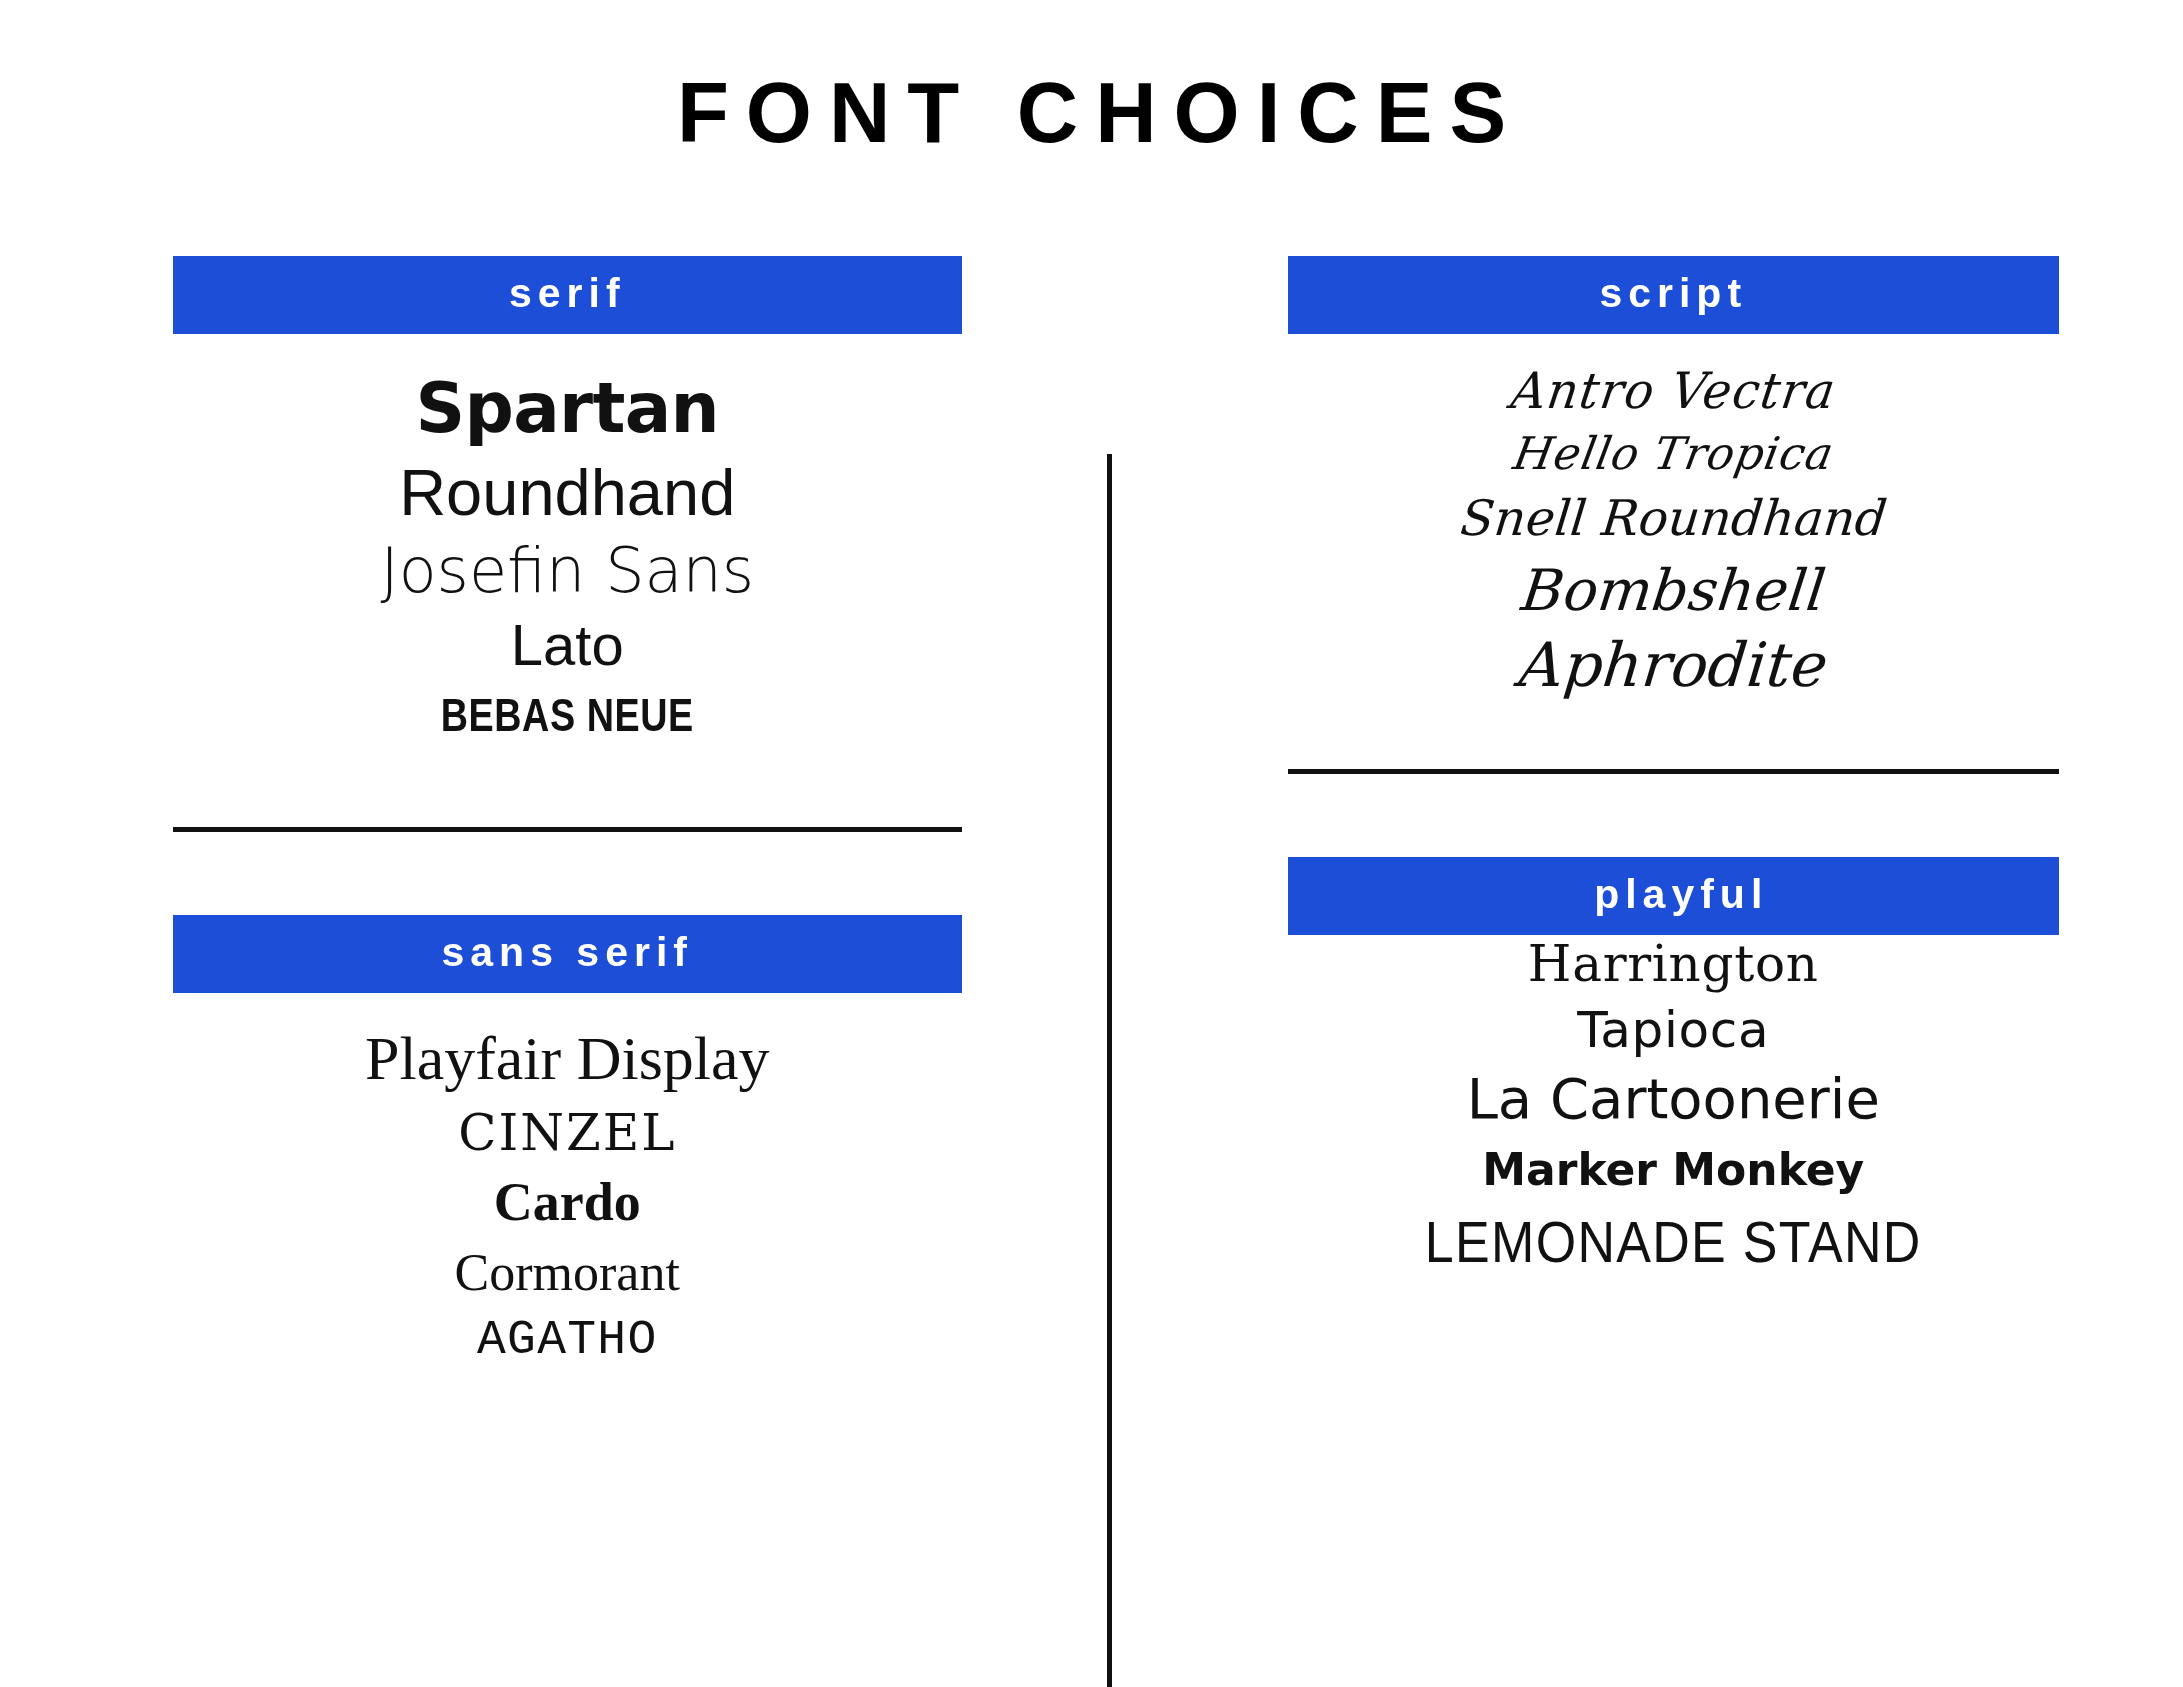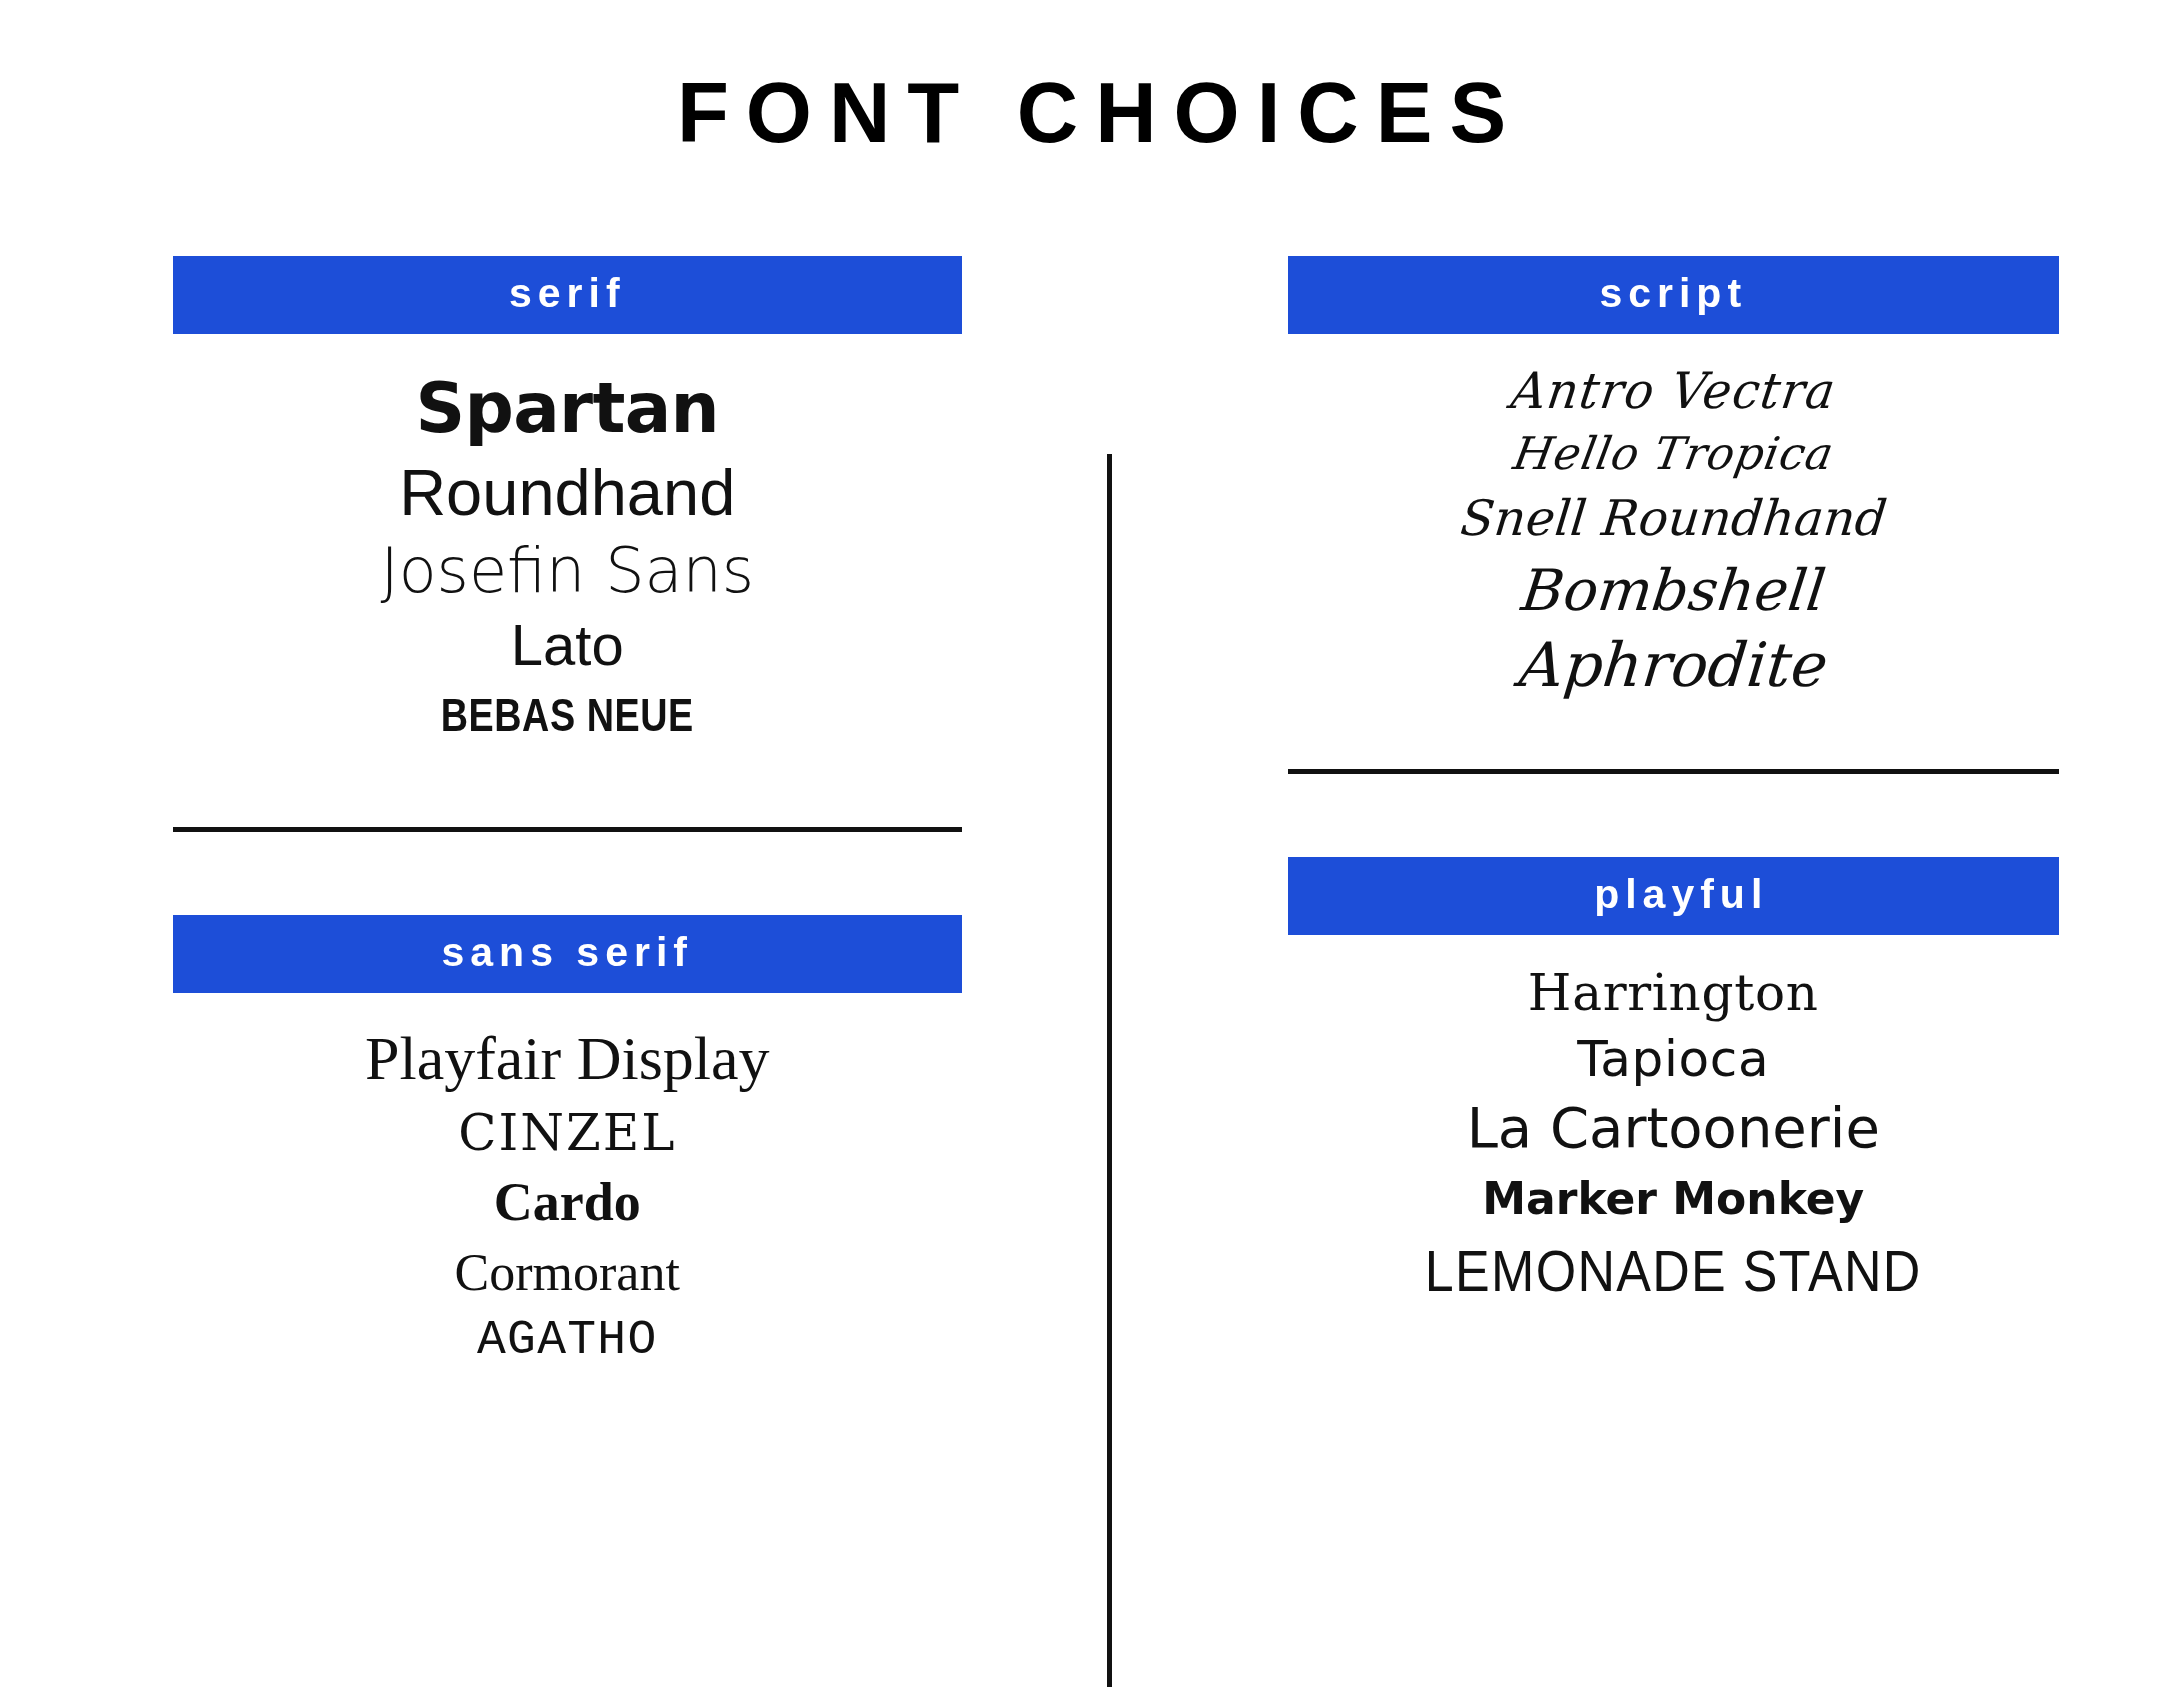--- a/index.html
+++ b/index.html
@@ -211,21 +211,21 @@
   .script-list li.c5 {
     font-size: 61px;
     transform: skewX(-6deg);
     margin-top: 6.6px;
   }
 
   .right-rule-wrap { margin-top: 69px; }
 
   
   .playful-banner { margin-top: 83px; padding-left: 16px; }
-  .playful-list { margin-top: 29px; }
+  .playful-list { }
   .playful-list li.p1 {
     font-family: "DejaVu Serif", serif;
     font-size: 50px;
     letter-spacing: 0.7px;
   }
   .playful-list li.p2 {
     font-family: "DejaVu Sans", sans-serif;
     font-size: 50px;
     letter-spacing: 0.7px;
     margin-top: 8px;

